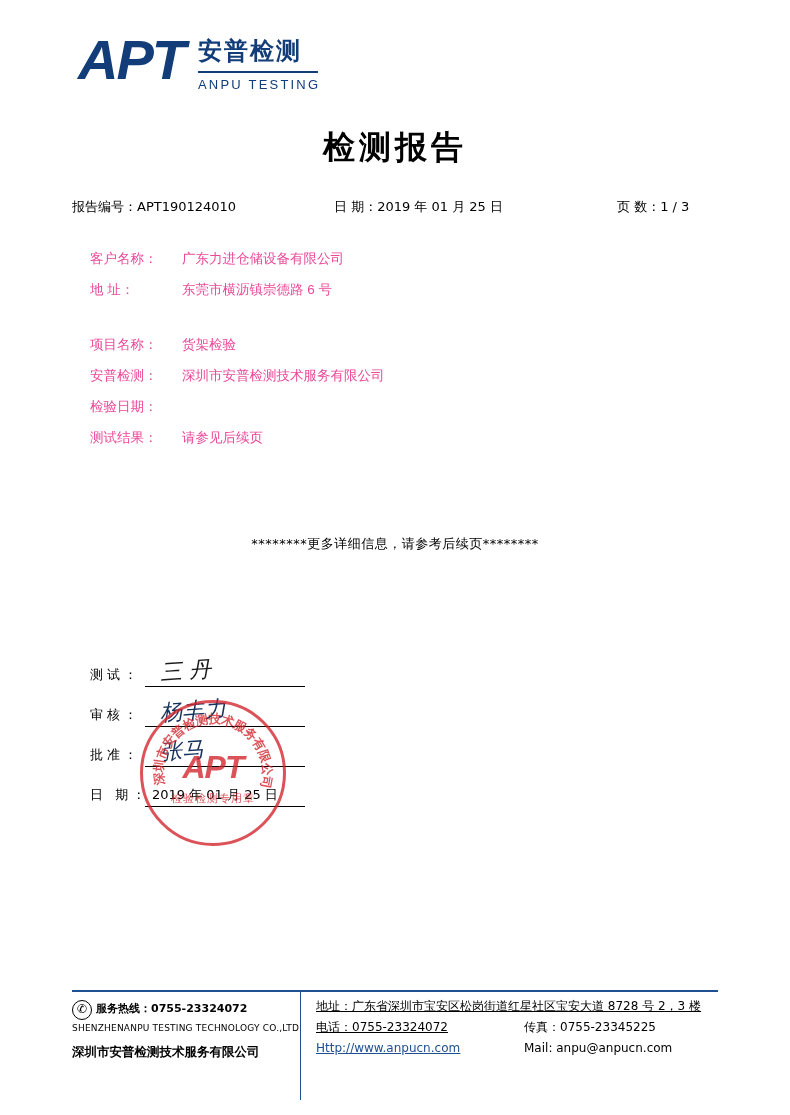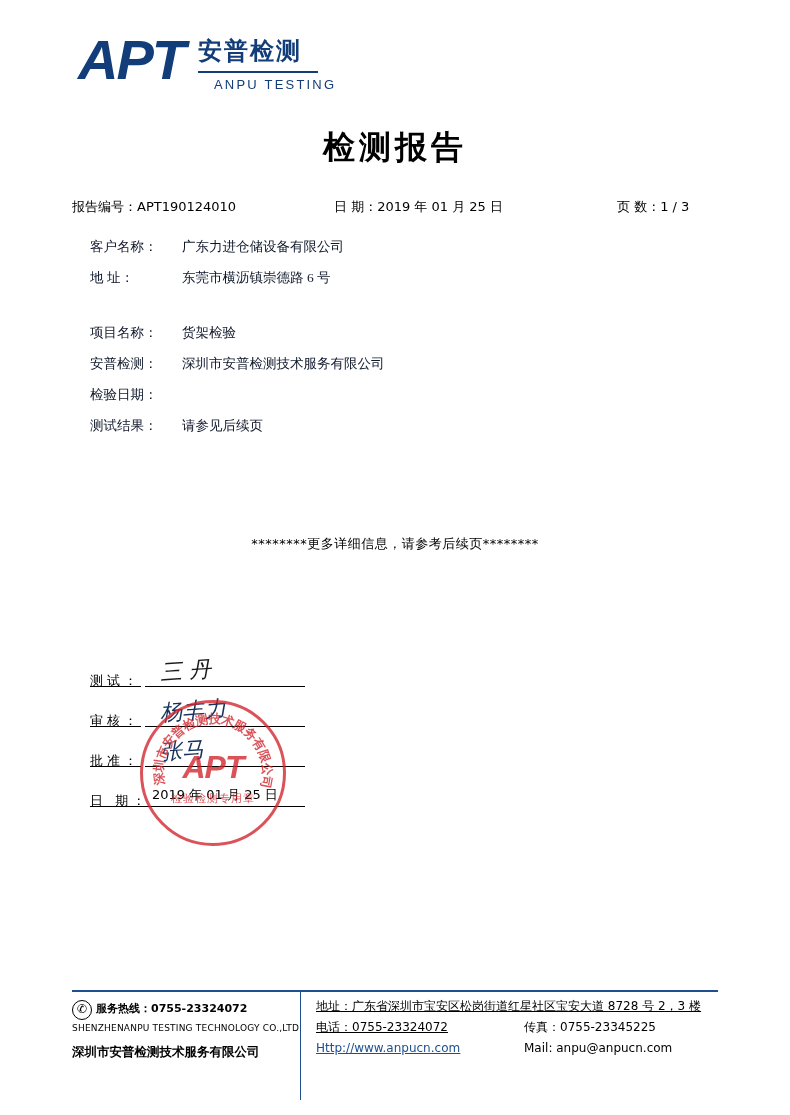--- a/index.html
+++ b/index.html
@@ -54,21 +54,20 @@
     width: 120px;
     height: 2px;
     background: #123d78;
     margin: 5px 0 4px 0;
   }
   .logo-en {
     font-family: "Liberation Sans", sans-serif;
     font-size: 13px;
     color: #123d78;
     letter-spacing: 2.2px;
-    margin-left: 16px;
   }
 
   .header-rule {
     position: absolute;
     left: 72px;
     top: 108px;
     width: 646px;
     height: 1px;
     background: #ffffff;
   }
@@ -98,25 +97,25 @@
     color: #000;
   }
   .meta-row .m1 { position: absolute; left: 0; top: 0; white-space: nowrap; }
   .meta-row .m2 { position: absolute; left: 262px; top: 0; white-space: nowrap; }
   .meta-row .m3 { position: absolute; left: 545px; top: 0; white-space: nowrap; }
 
   
   .fields {
     position: absolute;
     left: 90px;
-    top: 238px;
+    top: 250px;
     width: 620px;
-    font-family: Liberation Serif, serif;
+    font-family: Liberation Sans, sans-serif;
     font-size: 13.5px;
-    color: #0f172a;
+    color: #ec4899;
   }
   .field {
     position: relative;
     height: 31px;
   }
   .field .label {
     position: absolute;
     left: 0;
     top: 0;
     width: 92px;
@@ -153,23 +152,22 @@
     font-family: "DejaVu Sans", sans-serif;
     font-size: 13px;
   }
   .sig-row {
     position: relative;
     height: 40px;
   }
   .sig-label {
     position: absolute;
     left: 0;
-    top: 12px;
+    top: 6px;
     letter-spacing: 4px;
-    text-decoration: underline;
   }
   .sig-line {
     position: absolute;
     left: 55px;
     top: 26px;
     width: 160px;
     border-bottom: 1px solid #000;
   }
   .sig-value {
     position: absolute;

